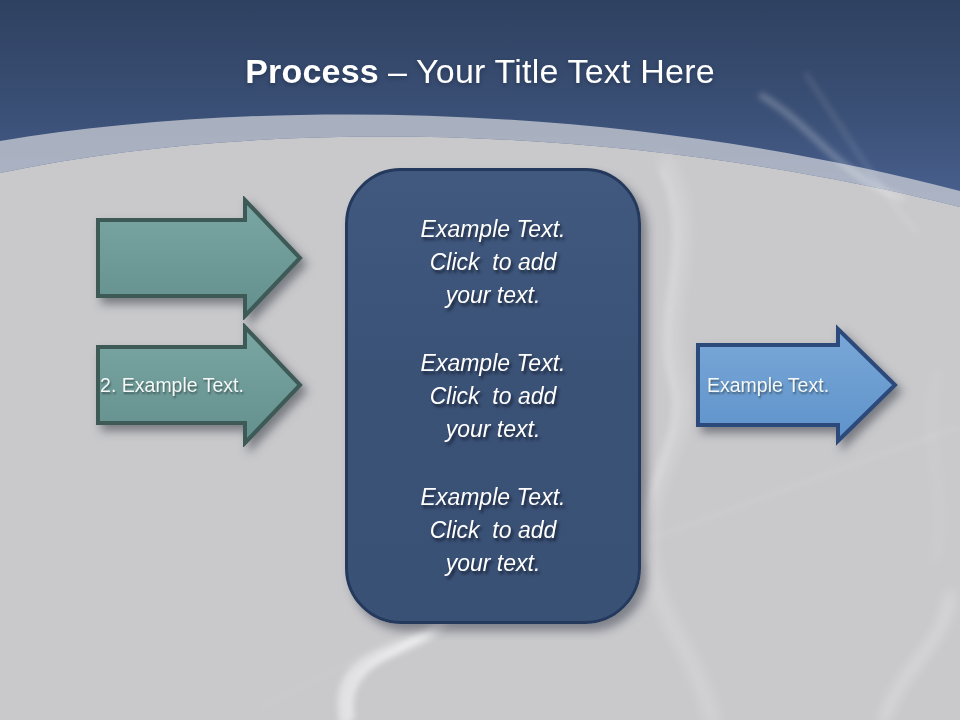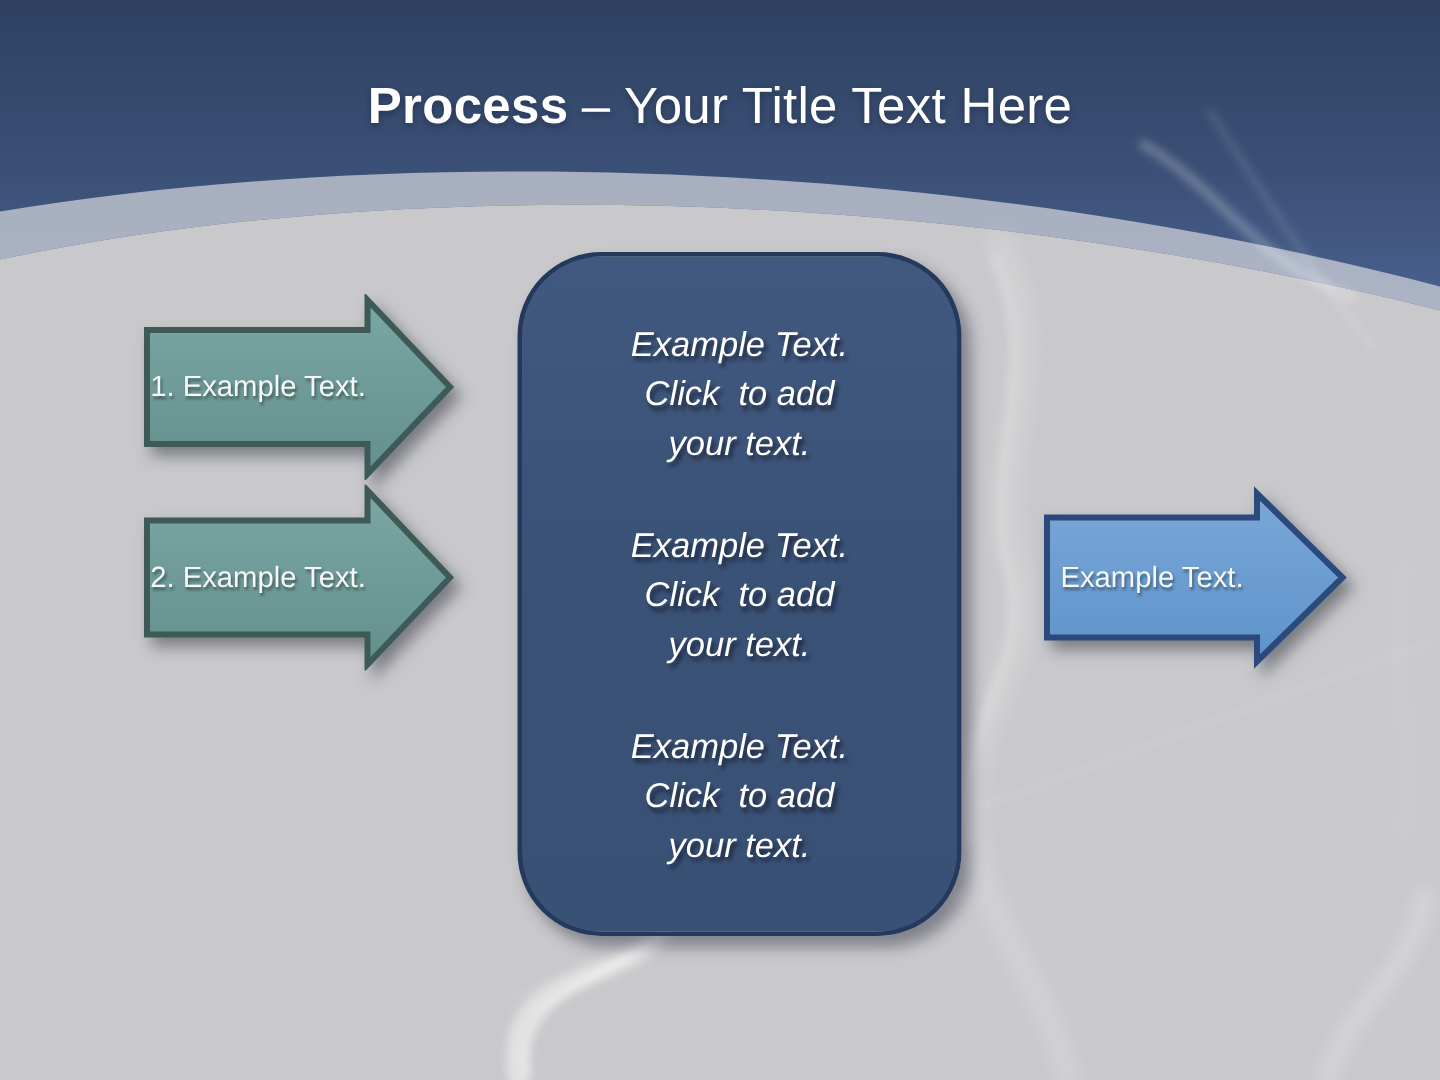--- a/index.html
+++ b/index.html
@@ -109,21 +109,20 @@
   <div class="step-arrow" id="arrow1">
     <svg width="210" height="124" viewBox="0 0 210 124">
       <defs>
         <linearGradient id="tealGrad" x1="0" y1="0" x2="0" y2="1">
           <stop offset="0" stop-color="#7AA6A3"></stop>
             <stop offset="1" stop-color="#63908D"></stop>
         </linearGradient>
       </defs>
       <polygon points="3,24 150,24 150,4 205,62 150,120 150,100 3,100" fill="url(#tealGrad)" stroke="#3D5A57" stroke-width="4"></polygon>
     </svg>
-    <div class="arrow-label">1. Example Text.</div>
   </div>
 
   <div class="step-arrow" id="arrow2">
     <svg width="210" height="124" viewBox="0 0 210 124">
       <polygon points="3,24 150,24 150,4 205,62 150,120 150,100 3,100" fill="url(#tealGrad)" stroke="#3D5A57" stroke-width="4"></polygon>
     </svg>
     <div class="arrow-label">2. Example Text.</div>
   </div>
 
 

